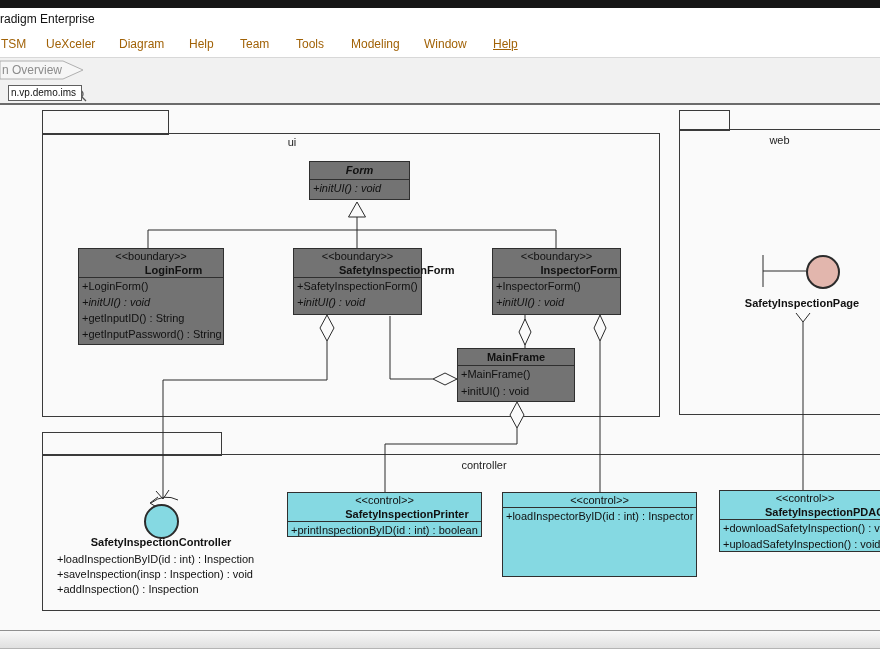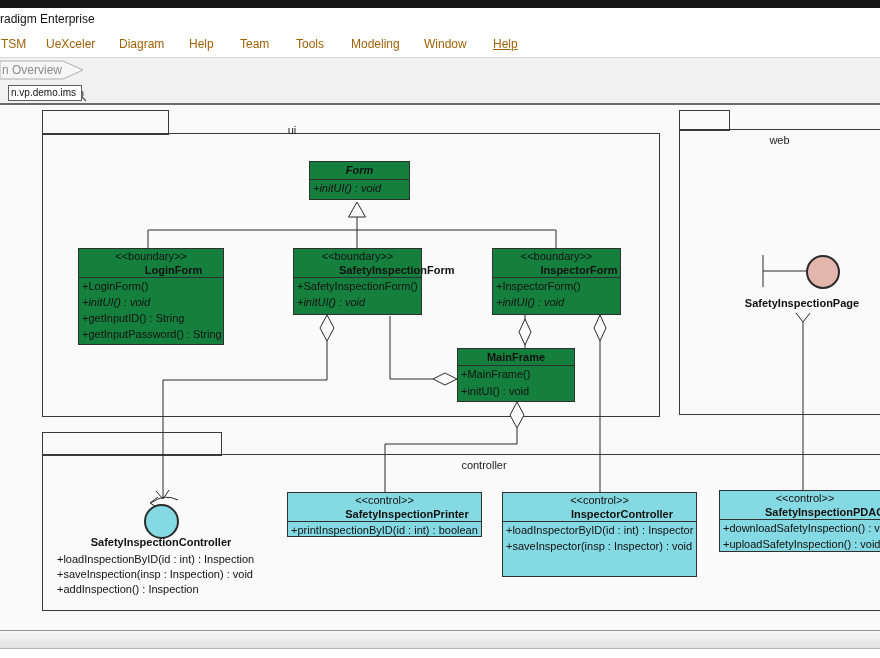--- a/index.html
+++ b/index.html
@@ -21,21 +21,21 @@
   .canvas{left:0;top:105px;width:880px;height:525px;background:#fafafa;}
   
   .bline1{left:0;top:630px;width:880px;height:1px;background:#8f8f8f;}
   .bband{left:0;top:631px;width:880px;height:17px;background:linear-gradient(#f8f8f8,#e0e0e0);}
   .bline2{left:0;top:648px;width:880px;height:1px;background:#b4b4b4;}
   .bwhite{left:0;top:649px;width:880px;height:9px;background:#ffffff;}
   
   .pkg{border:1px solid #3a3a3a;background:transparent;}
   .pkglabel{font-size:11px;color:#222;text-align:center;}
   
-  .cls{position:absolute;background:#15803d;border:1px solid #2f2f2f;color:#111;
+  .cls{position:absolute;background:#737373;border:1px solid #2f2f2f;color:#111;
        font-size:11px;box-sizing:border-box;z-index:5;}
   .cls.ctrl{background:#85D9E2;}
   .hdr{border-bottom:1px solid #2f2f2f;text-align:center;}
   .st{line-height:13px;padding-top:1px;}
   .nm{font-weight:bold;line-height:14px;padding-left:45px;}
   .nm1{font-weight:bold;line-height:17px;text-align:center;}
   .op{height:16px;line-height:16px;padding-left:3px;white-space:nowrap;overflow:hidden;}
   .op2{height:17px;line-height:17px;}
   .it{font-style:italic;}
   
@@ -73,21 +73,21 @@
 <svg class="chromesvg" style="left:72px;top:88px;" width="18" height="14">
   <circle cx="7" cy="6" r="4" fill="none" stroke="#555" stroke-width="1.3"></circle>
   <line x1="10" y1="9" x2="14" y2="13" stroke="#555" stroke-width="1.3"></line>
 </svg>
 <div class="abs candiv"></div>
 
 <div class="abs canvas"></div>
 
 <div class="abs pkg" style="left:42px;top:110px;width:125px;height:23px;"></div>
 <div class="abs pkg" style="left:42px;top:133px;width:616px;height:282px;"></div>
-<div class="abs pkglabel" style="left:42px;top:124px;width:500px;">ui</div>
+<div class="abs pkglabel" style="left:42px;top:136px;width:500px;">ui</div>
 
 <div class="abs pkg" style="left:679px;top:110px;width:49px;height:19px;"></div>
 <div class="abs pkg" style="left:679px;top:129px;width:246px;height:284px;"></div>
 <div class="abs pkglabel" style="left:679px;top:134px;width:201px;">web</div>
 
 <div class="abs pkg" style="left:42px;top:432px;width:178px;height:22px;"></div>
 <div class="abs pkg" style="left:42px;top:454px;width:884px;height:155px;"></div>
 <div class="abs pkglabel" style="left:42px;top:459px;width:884px;">controller</div>
 
 <svg class="overlay" width="880" height="658">
@@ -184,24 +184,22 @@
   <div class="hdr">
     <div class="st">&lt;&lt;control&gt;&gt;</div>
     <div class="nm">SafetyInspectionPrinter</div>
   </div>
   <div class="op">+printInspectionByID(id : int) : boolean</div>
 </div>
 
 <div class="cls ctrl" style="left:502px;top:492px;width:195px;height:85px;">
   <div class="hdr">
     <div class="st">&lt;&lt;control&gt;&gt;</div>
-    <div class="nm">InspectorController</div>
   </div>
   <div class="op">+loadInspectorByID(id : int) : Inspector</div>
-  <div class="op">+saveInspector(insp : Inspector) : void</div>
 </div>
 
 <div class="cls ctrl" style="left:719px;top:490px;width:172px;height:62px;">
   <div class="hdr">
     <div class="st">&lt;&lt;control&gt;&gt;</div>
     <div class="nm" style="white-space:nowrap;">SafetyInspectionPDAController</div>
   </div>
   <div class="op">+downloadSafetyInspection() : void</div>
   <div class="op">+uploadSafetyInspection() : void</div>
 </div>

